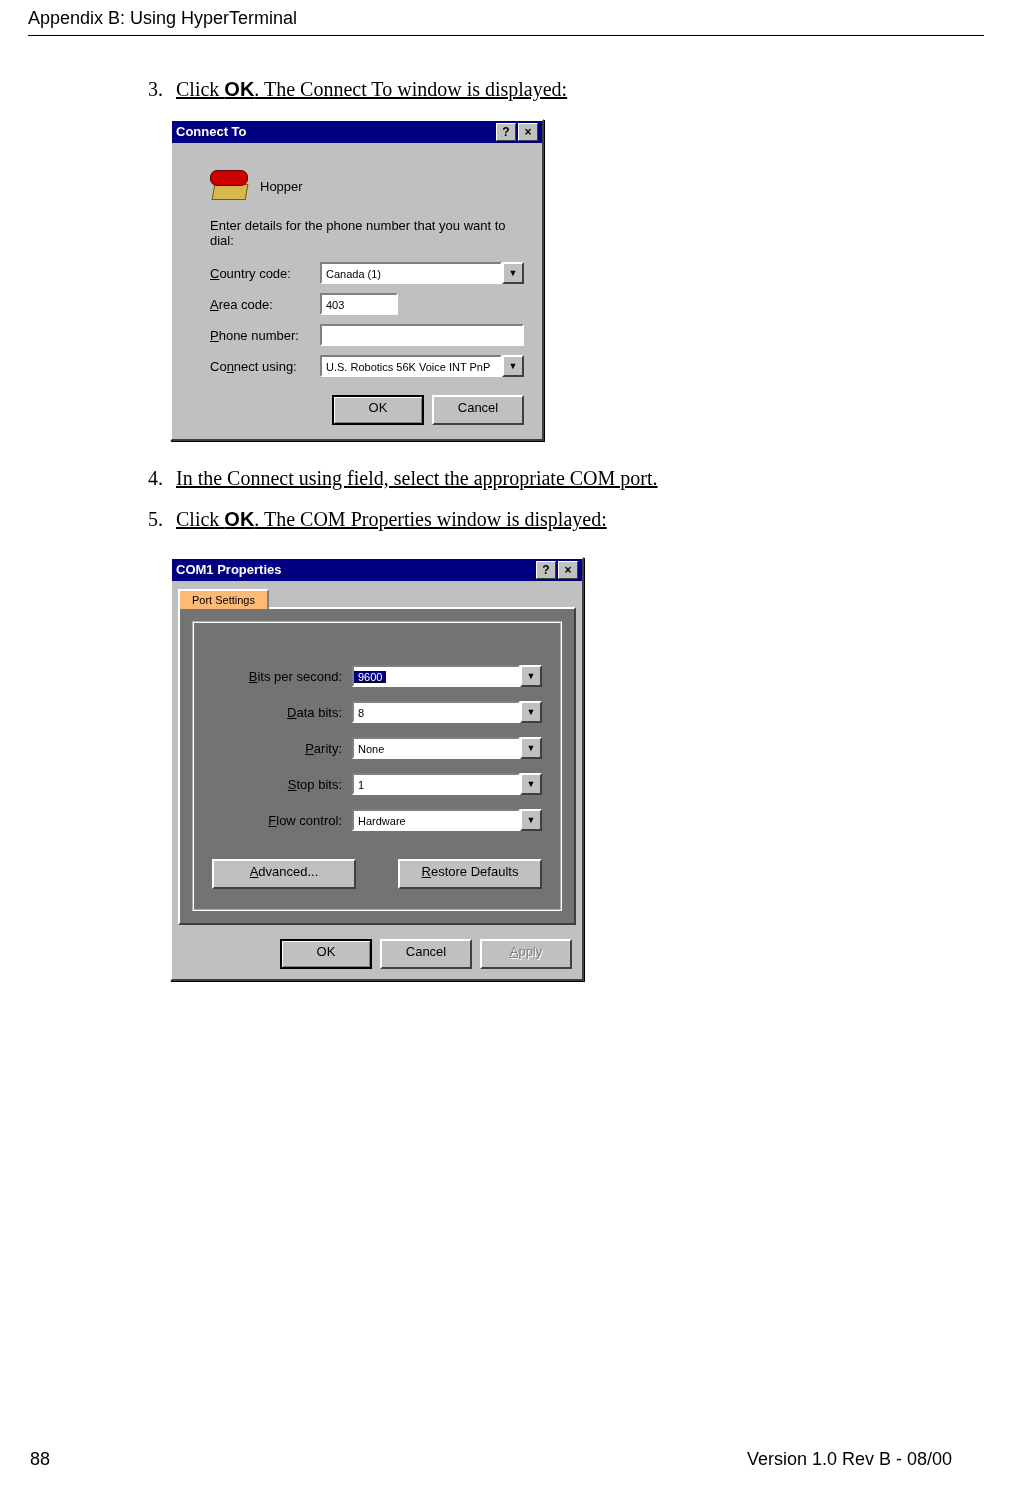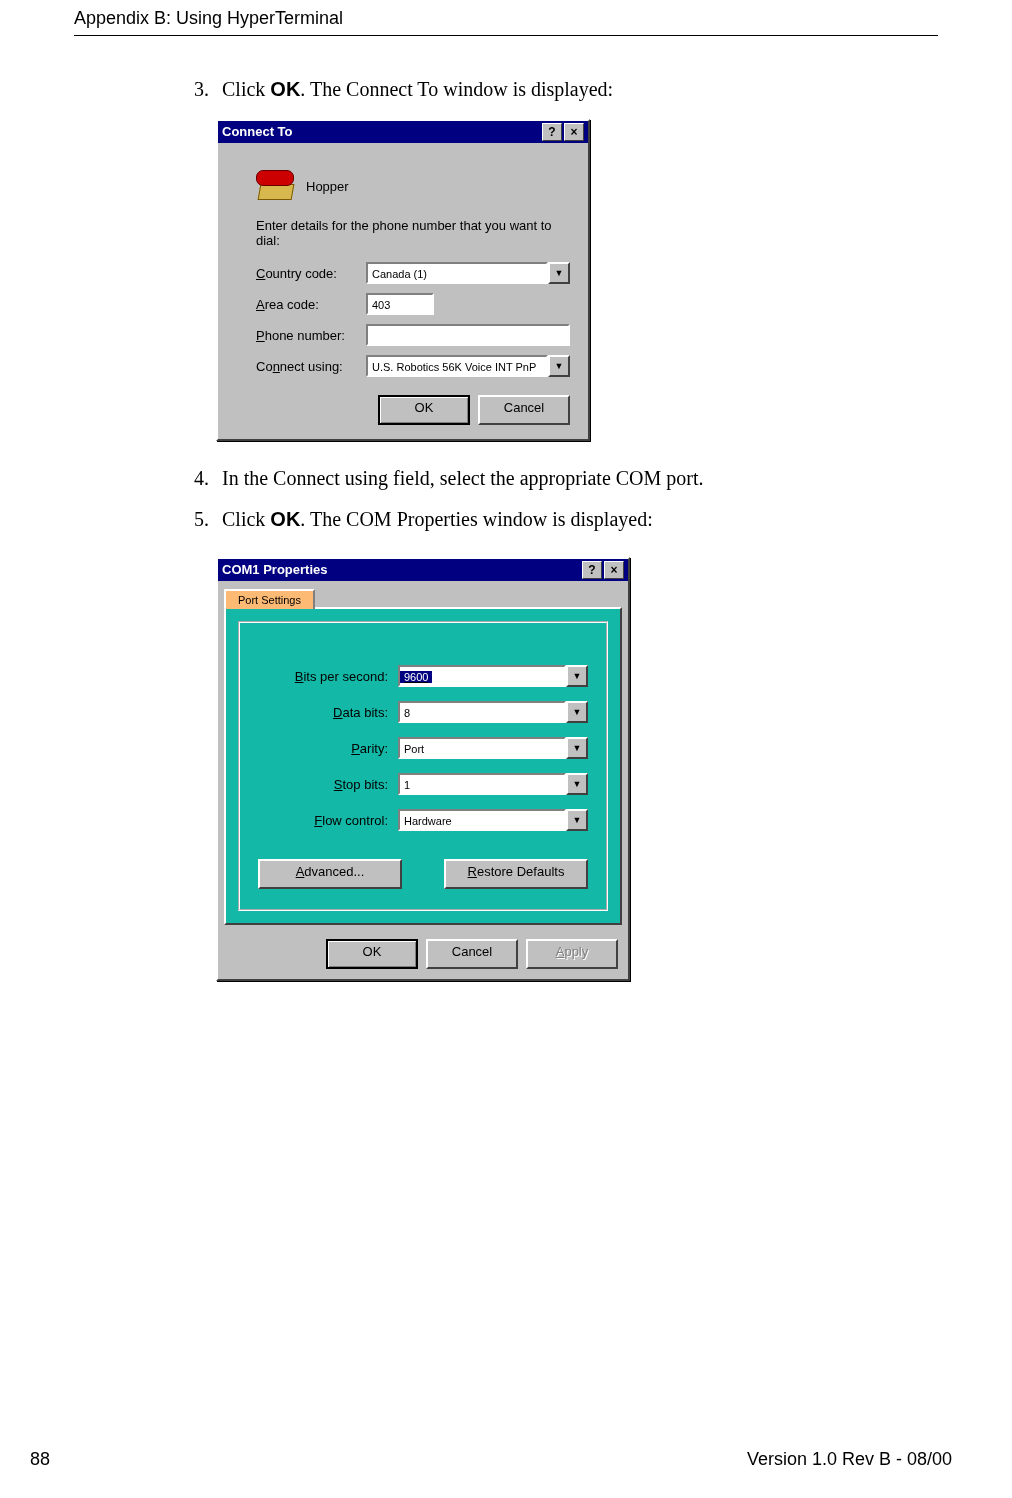--- a/index.html
+++ b/index.html
@@ -1,22 +1,22 @@
 <!DOCTYPE html>
 <html><head>
 <meta charset="utf-8">
 <style>
 body { margin:0; padding:0; font-family:"Times New Roman",serif; background:#fff; color:#000; width:1012px; }
-.page { width:1012px; height:1498px; position:relative; box-sizing:border-box; padding:0 74px; }
+.page { width:1012px; height:1498px; position:relative; box-sizing:border-box; padding:0 28px; }
 .header { font-family:Arial,Helvetica,sans-serif; font-size:18px; padding-top:8px; }
 .rule { border:0; border-top:1.5px solid #000; margin:6px 0 0 0; }
 .content { margin-left:120px; margin-top:42px; }
 .step { font-size:20px; margin:0 0 18px 0; font-family:"Times New Roman",serif; display:flex; }
 .step-num { width:28px; flex:0 0 28px; }
-.step-body { flex:1; }
+.step-body { flex:1;text-decoration:underline; }
 .bold { font-family:Arial,Helvetica,sans-serif; font-weight:bold; }
 
 
 .win { background:#c0c0c0; font-family:"MS Sans Serif",Tahoma,Arial,sans-serif; font-size:13px; color:#000;
        border-top:2px solid #fff; border-left:2px solid #fff; border-right:2px solid #404040; border-bottom:2px solid #404040;
        box-shadow:1px 1px 0 #000; margin:6px 0 26px 22px; }
 .titlebar { background:#000080; color:#fff; font-weight:bold; height:22px; line-height:22px; padding:0 4px; display:flex; align-items:center; }
 .titlebar .t-text { flex:1; font-size:13px; }
 .tb-btn { width:18px; height:16px; background:#c0c0c0; margin-left:2px; display:flex; align-items:center; justify-content:center;
           border-top:1px solid #fff; border-left:1px solid #fff; border-right:1px solid #404040; border-bottom:1px solid #404040;
@@ -39,21 +39,21 @@
 .instr { font-size:13px; margin:14px 0 14px 0; }
 .icon-phone { width:40px; height:36px; position:relative; margin-right:10px; }
 .icon-phone .base { position:absolute; left:3px; top:16px; width:32px; height:14px; background:#d6b84f; border:1px solid #7a5a00; transform:skewX(-10deg); }
 .icon-phone .hand { position:absolute; left:0; top:2px; width:36px; height:14px; background:#c00; border:1px solid #600; border-radius:7px; }
 
 
 .win2 { width:410px; }
 .tab-strip { display:flex; padding:6px 6px 0 6px; }
 .tab { background:#fdba74; border-top:2px solid #fff; border-left:2px solid #fff; border-right:2px solid #808080;
        padding:3px 12px; font-size:11px; position:relative; top:2px; }
-.tab-page { margin:0 6px 6px 6px; background:#14b8a6;
+.tab-page { margin:0 6px 6px 6px; background:#737373;
             border-top:2px solid #fff; border-left:2px solid #fff; border-right:2px solid #404040; border-bottom:2px solid #404040;
             padding:12px; }
 .group { border:2px groove #fff; padding:28px 18px 20px 18px; }
 .row2 { display:flex; align-items:center; margin:14px 0; }
 .lab2 { flex:0 0 130px; text-align:right; padding-right:10px; font-size:13px; }
 .combo2 { flex:1; display:flex; }
 .combo2 .inset { flex:1; }
 .sel { background:#000080; color:#fff; padding:0 4px; }
 .grp-btns { display:flex; justify-content:space-between; margin-top:28px; }
 .grp-btns .btn { width:140px; }
@@ -99,21 +99,21 @@
         <div class="row">
           <span class="lab"><span class="u">C</span><span>ountry code:</span></span>
           <div class="combo" style="flex:1;">
             <div class="inset">Canada (1)</div>
             <div class="dd">▼</div>
           </div>
         </div>
 
         <div class="row">
           <span class="lab"><span class="u">A</span><span>rea code:</span></span>
-          <div class="inset" style="width:68px;">403</div>
+          <div class="inset" style="width:78px;">403</div>
         </div>
 
         <div class="row">
           <span class="lab"><span class="u">P</span><span>hone number:</span></span>
           <div class="inset" style="flex:1;"></div>
         </div>
 
         <div class="row">
           <span class="lab"><span>Co</span><span class="u">n</span><span>nect using:</span></span>
           <div class="combo" style="flex:1;">
@@ -164,21 +164,21 @@
             <span class="lab2"><span class="u">D</span><span>ata bits:</span></span>
             <div class="combo2">
               <div class="inset">8</div>
               <div class="dd">▼</div>
             </div>
           </div>
 
           <div class="row2">
             <span class="lab2"><span class="u">P</span><span>arity:</span></span>
             <div class="combo2">
-              <div class="inset">Port</div>
+              <div class="inset">None</div>
               <div class="dd">▼</div>
             </div>
           </div>
 
           <div class="row2">
             <span class="lab2"><span class="u">S</span><span>top bits:</span></span>
             <div class="combo2">
               <div class="inset">1</div>
               <div class="dd">▼</div>
             </div>

